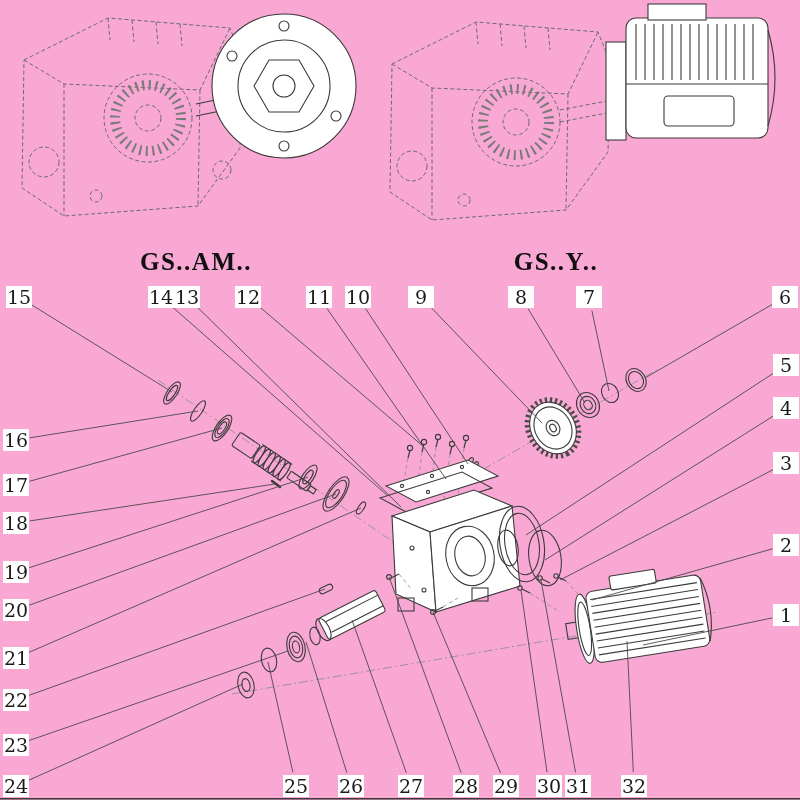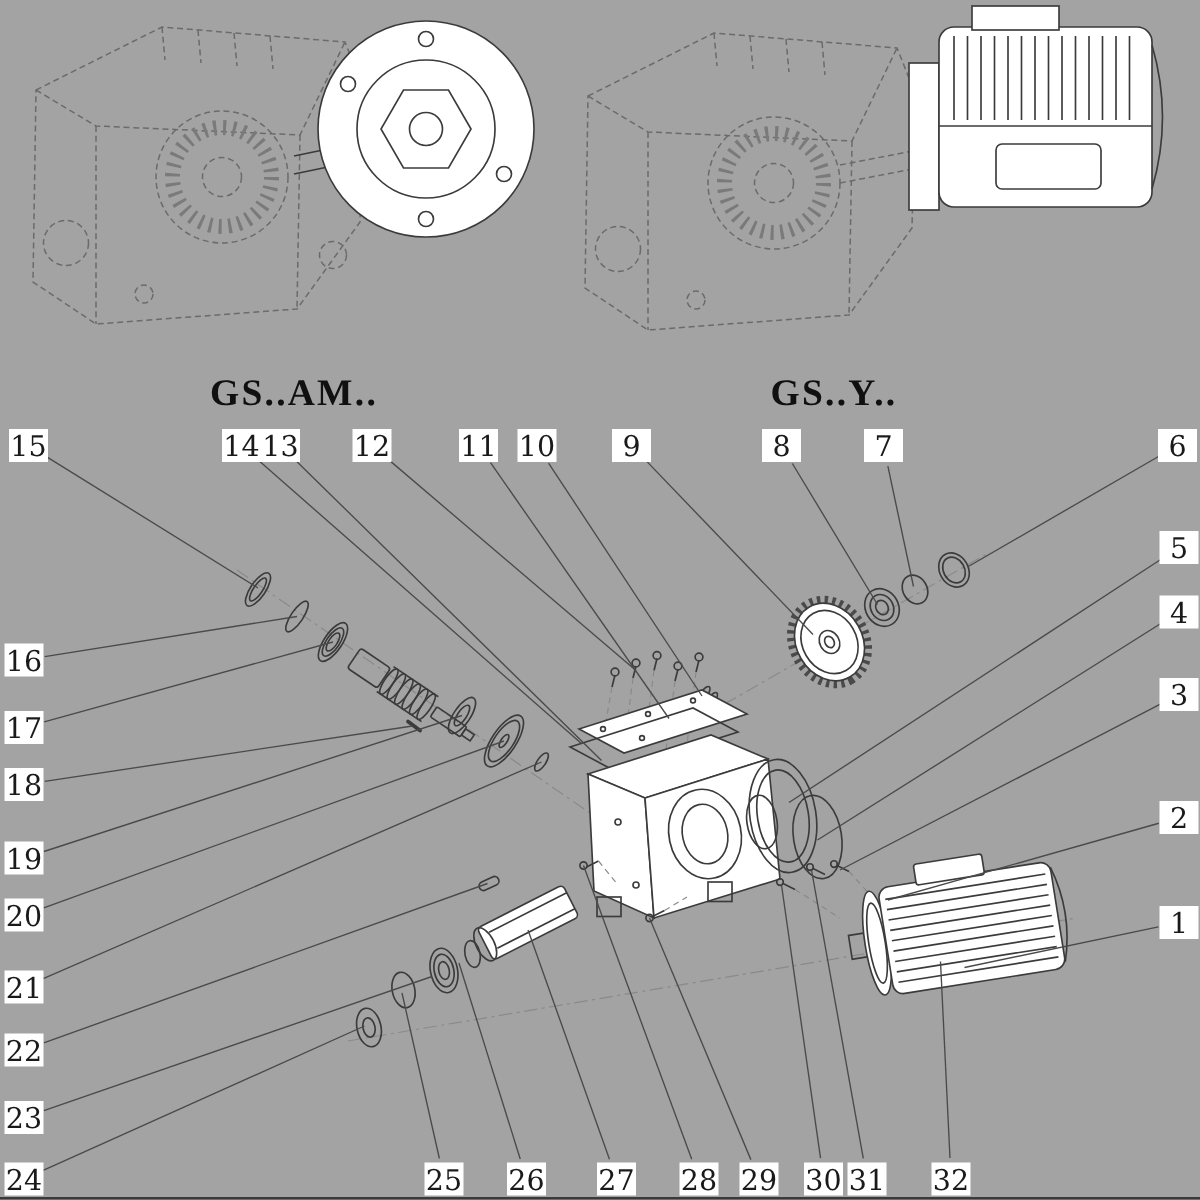--- a/index.html
+++ b/index.html
@@ -1,16 +1,16 @@
 <!DOCTYPE html>
 <html><head>
 <meta charset="utf-8">
 <style>
   html,body{margin:0;padding:0;background:#fff;}
-  .page{position:relative;width:800px;height:800px;background:#a3a3a3;overflow:hidden;
+  .page{position:relative;width:800px;height:800px;background:#f9a8d4;overflow:hidden;
         font-family:"DejaVu Serif", serif;}
   svg{display:block;}
   .dashed{fill:none;stroke:#6b6b6b;stroke-width:1;stroke-dasharray:4 2.5;}
   .solid{fill:none;stroke:#3b3b3b;stroke-width:1.1;}
   .fillw{fill:#fff;}
   .tickring{fill:none;stroke:#7a7a7a;stroke-width:10;stroke-dasharray:2 4.5;}
   .tickring-s{fill:none;stroke:#4a4a4a;stroke-width:6;stroke-dasharray:2.2 2.8;}
   .axis{fill:none;stroke:#8a8a8a;stroke-width:.8;stroke-dasharray:9 3 2 3;}
   .dash{fill:none;stroke:#8a8a8a;stroke-width:.8;stroke-dasharray:4 3;}
   .leader{stroke:#4a4a4a;stroke-width:.9;}

